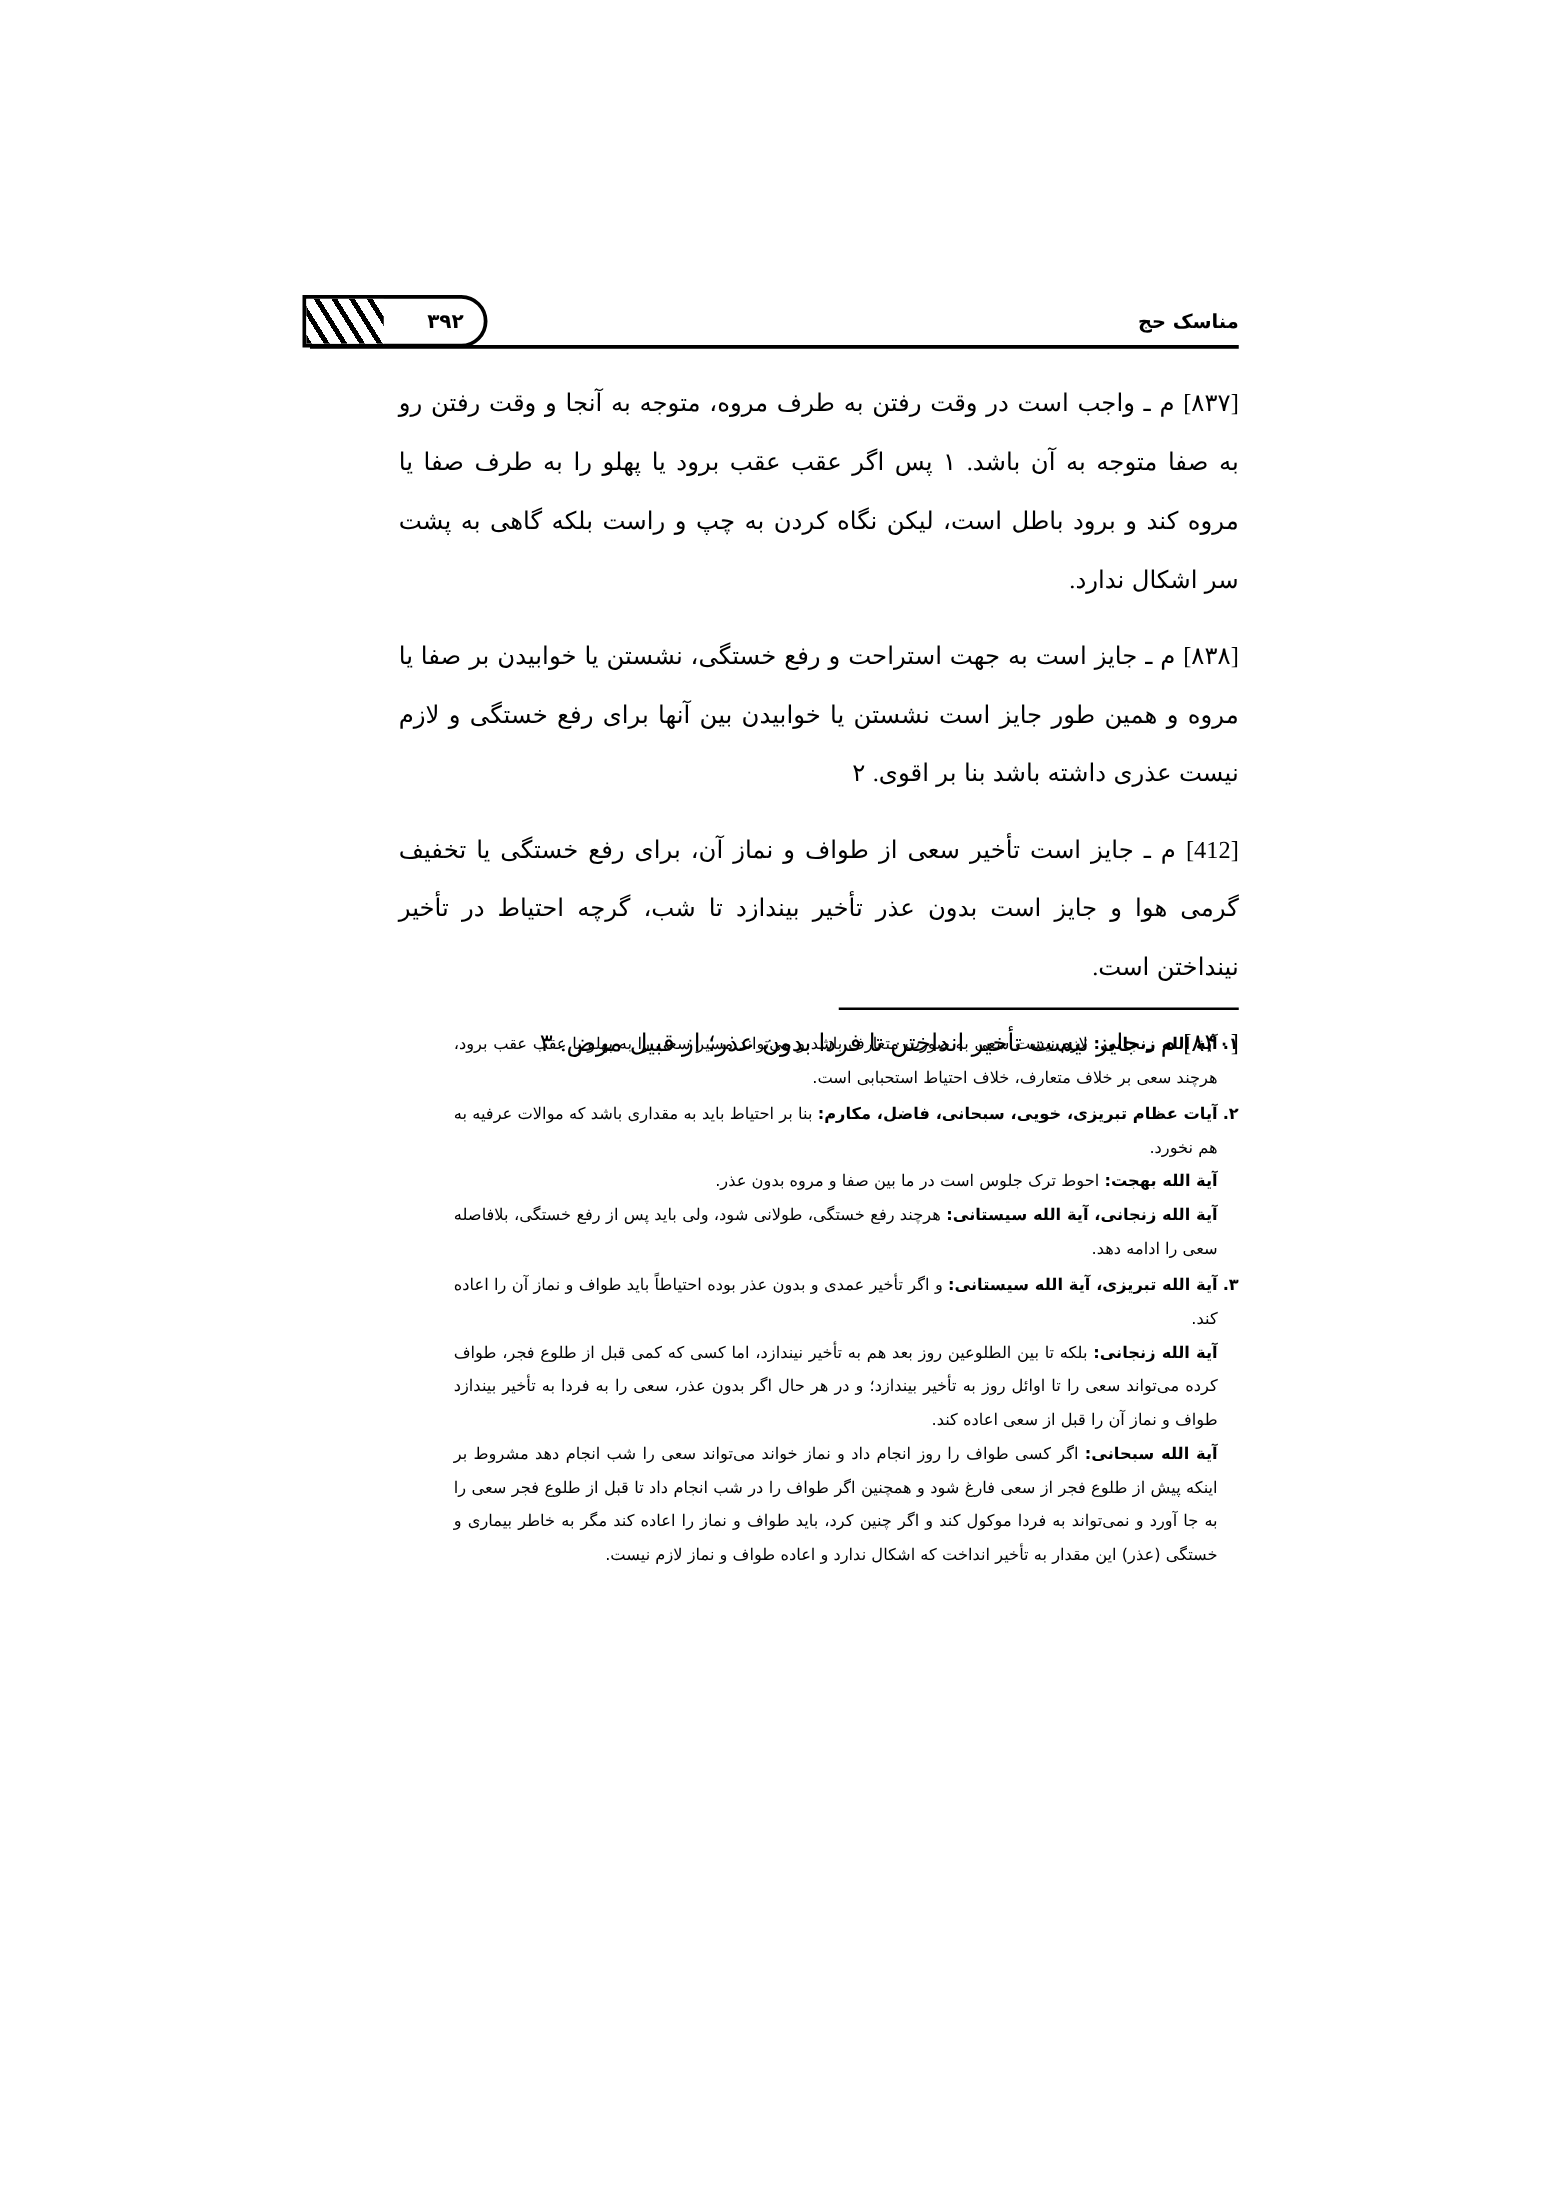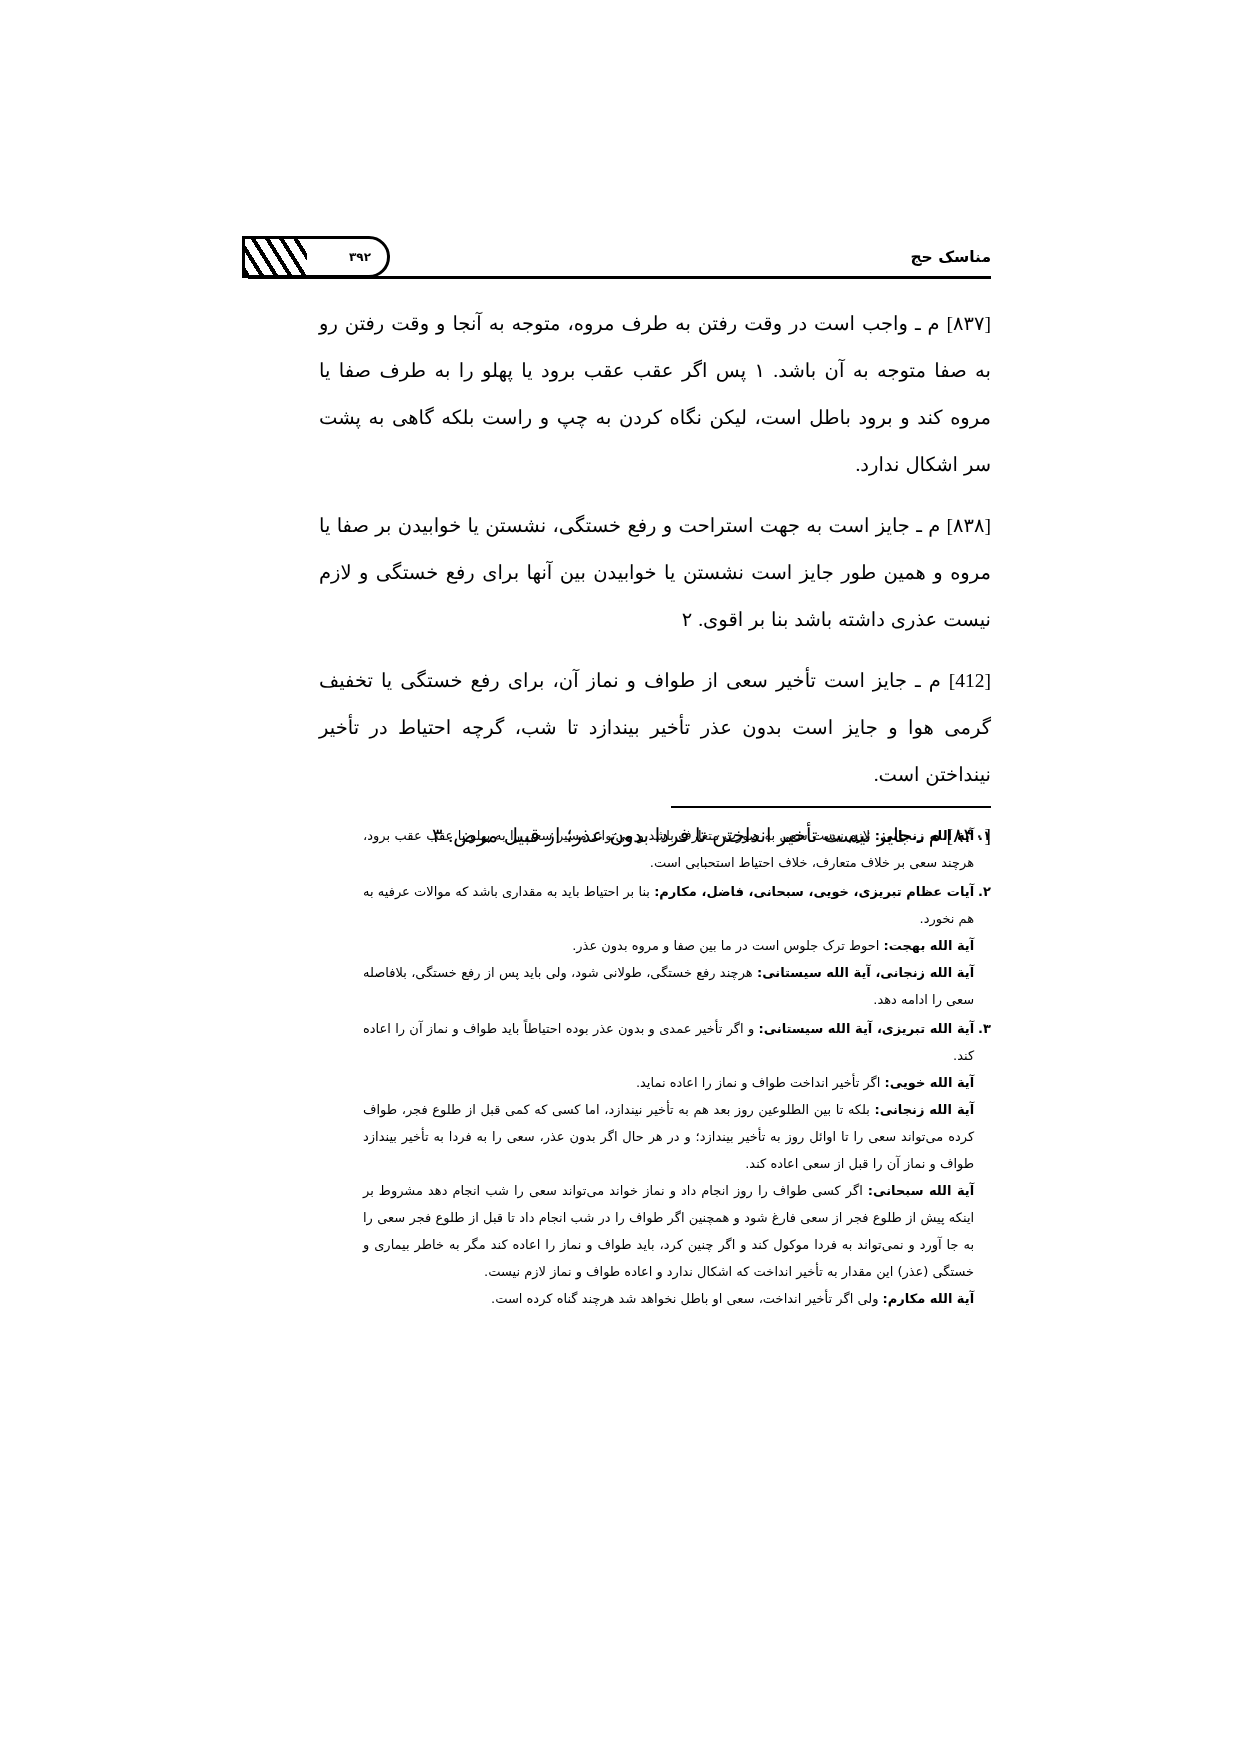--- a/index.html
+++ b/index.html
@@ -72,21 +72,21 @@
         58deg,
         #000 0px, #000 4px,
         #fff 4px, #fff 12px
       );
   }
   .page-badge .pagenum {
     position: absolute;
     right: 16px;
     top: 50%;
     transform: translateY(-52%);
-    font-size: 12px;
+    font-size: 16px;
     font-weight: bold;
     letter-spacing: 1px;
   }
 
   
   .body-col {
     position: absolute;
     top: 300px;
     right: 248px;
     width: 672px;
@@ -202,29 +202,23 @@
       </div>
     </div>
 
     <div class="fn">
       <div class="fn-marker">۳.</div>
       <div class="fn-body">
         <span class="fn-block">
           <span class="name">آیة الله تبریزی، آیة الله سیستانی:</span><span> و اگر تأخیر عمدی و بدون عذر بوده احتیاطاً باید طواف و نماز آن را اعاده کند.</span>
         </span>
         <span class="fn-block">
-          <span class="name">آیة الله خویی:</span><span> اگر تأخیر انداخت طواف و نماز را اعاده نماید.</span>
-        </span>
-        <span class="fn-block">
           <span class="name">آیة الله زنجانی:</span><span> بلکه تا بین الطلوعین روز بعد هم به تأخیر نیندازد، اما کسی که کمی قبل از طلوع فجر، طواف کرده می‌تواند سعی را تا اوائل روز به تأخیر بیندازد؛ و در هر حال اگر بدون عذر، سعی را به فردا به تأخیر بیندازد طواف و نماز آن را قبل از سعی اعاده کند.</span>
         </span>
         <span class="fn-block">
           <span class="name">آیة الله سبحانی:</span><span> اگر کسی طواف را روز انجام داد و نماز خواند می‌تواند سعی را شب انجام دهد مشروط بر اینکه پیش از طلوع فجر از سعی فارغ شود و همچنین اگر طواف را در شب انجام داد تا قبل از طلوع فجر سعی را به جا آورد و نمی‌تواند به فردا موکول کند و اگر چنین کرد، باید طواف و نماز را اعاده کند مگر به خاطر بیماری و خستگی (عذر) این مقدار به تأخیر انداخت که اشکال ندارد و اعاده طواف و نماز لازم نیست.</span>
         </span>
-        <span class="fn-block">
-          <span class="name">آیة الله مکارم:</span><span> ولی اگر تأخیر انداخت، سعی او باطل نخواهد شد هرچند گناه کرده است.</span>
-        </span>
       </div>
     </div>
 
   </div>
 
 </div>
 
 </body></html>

